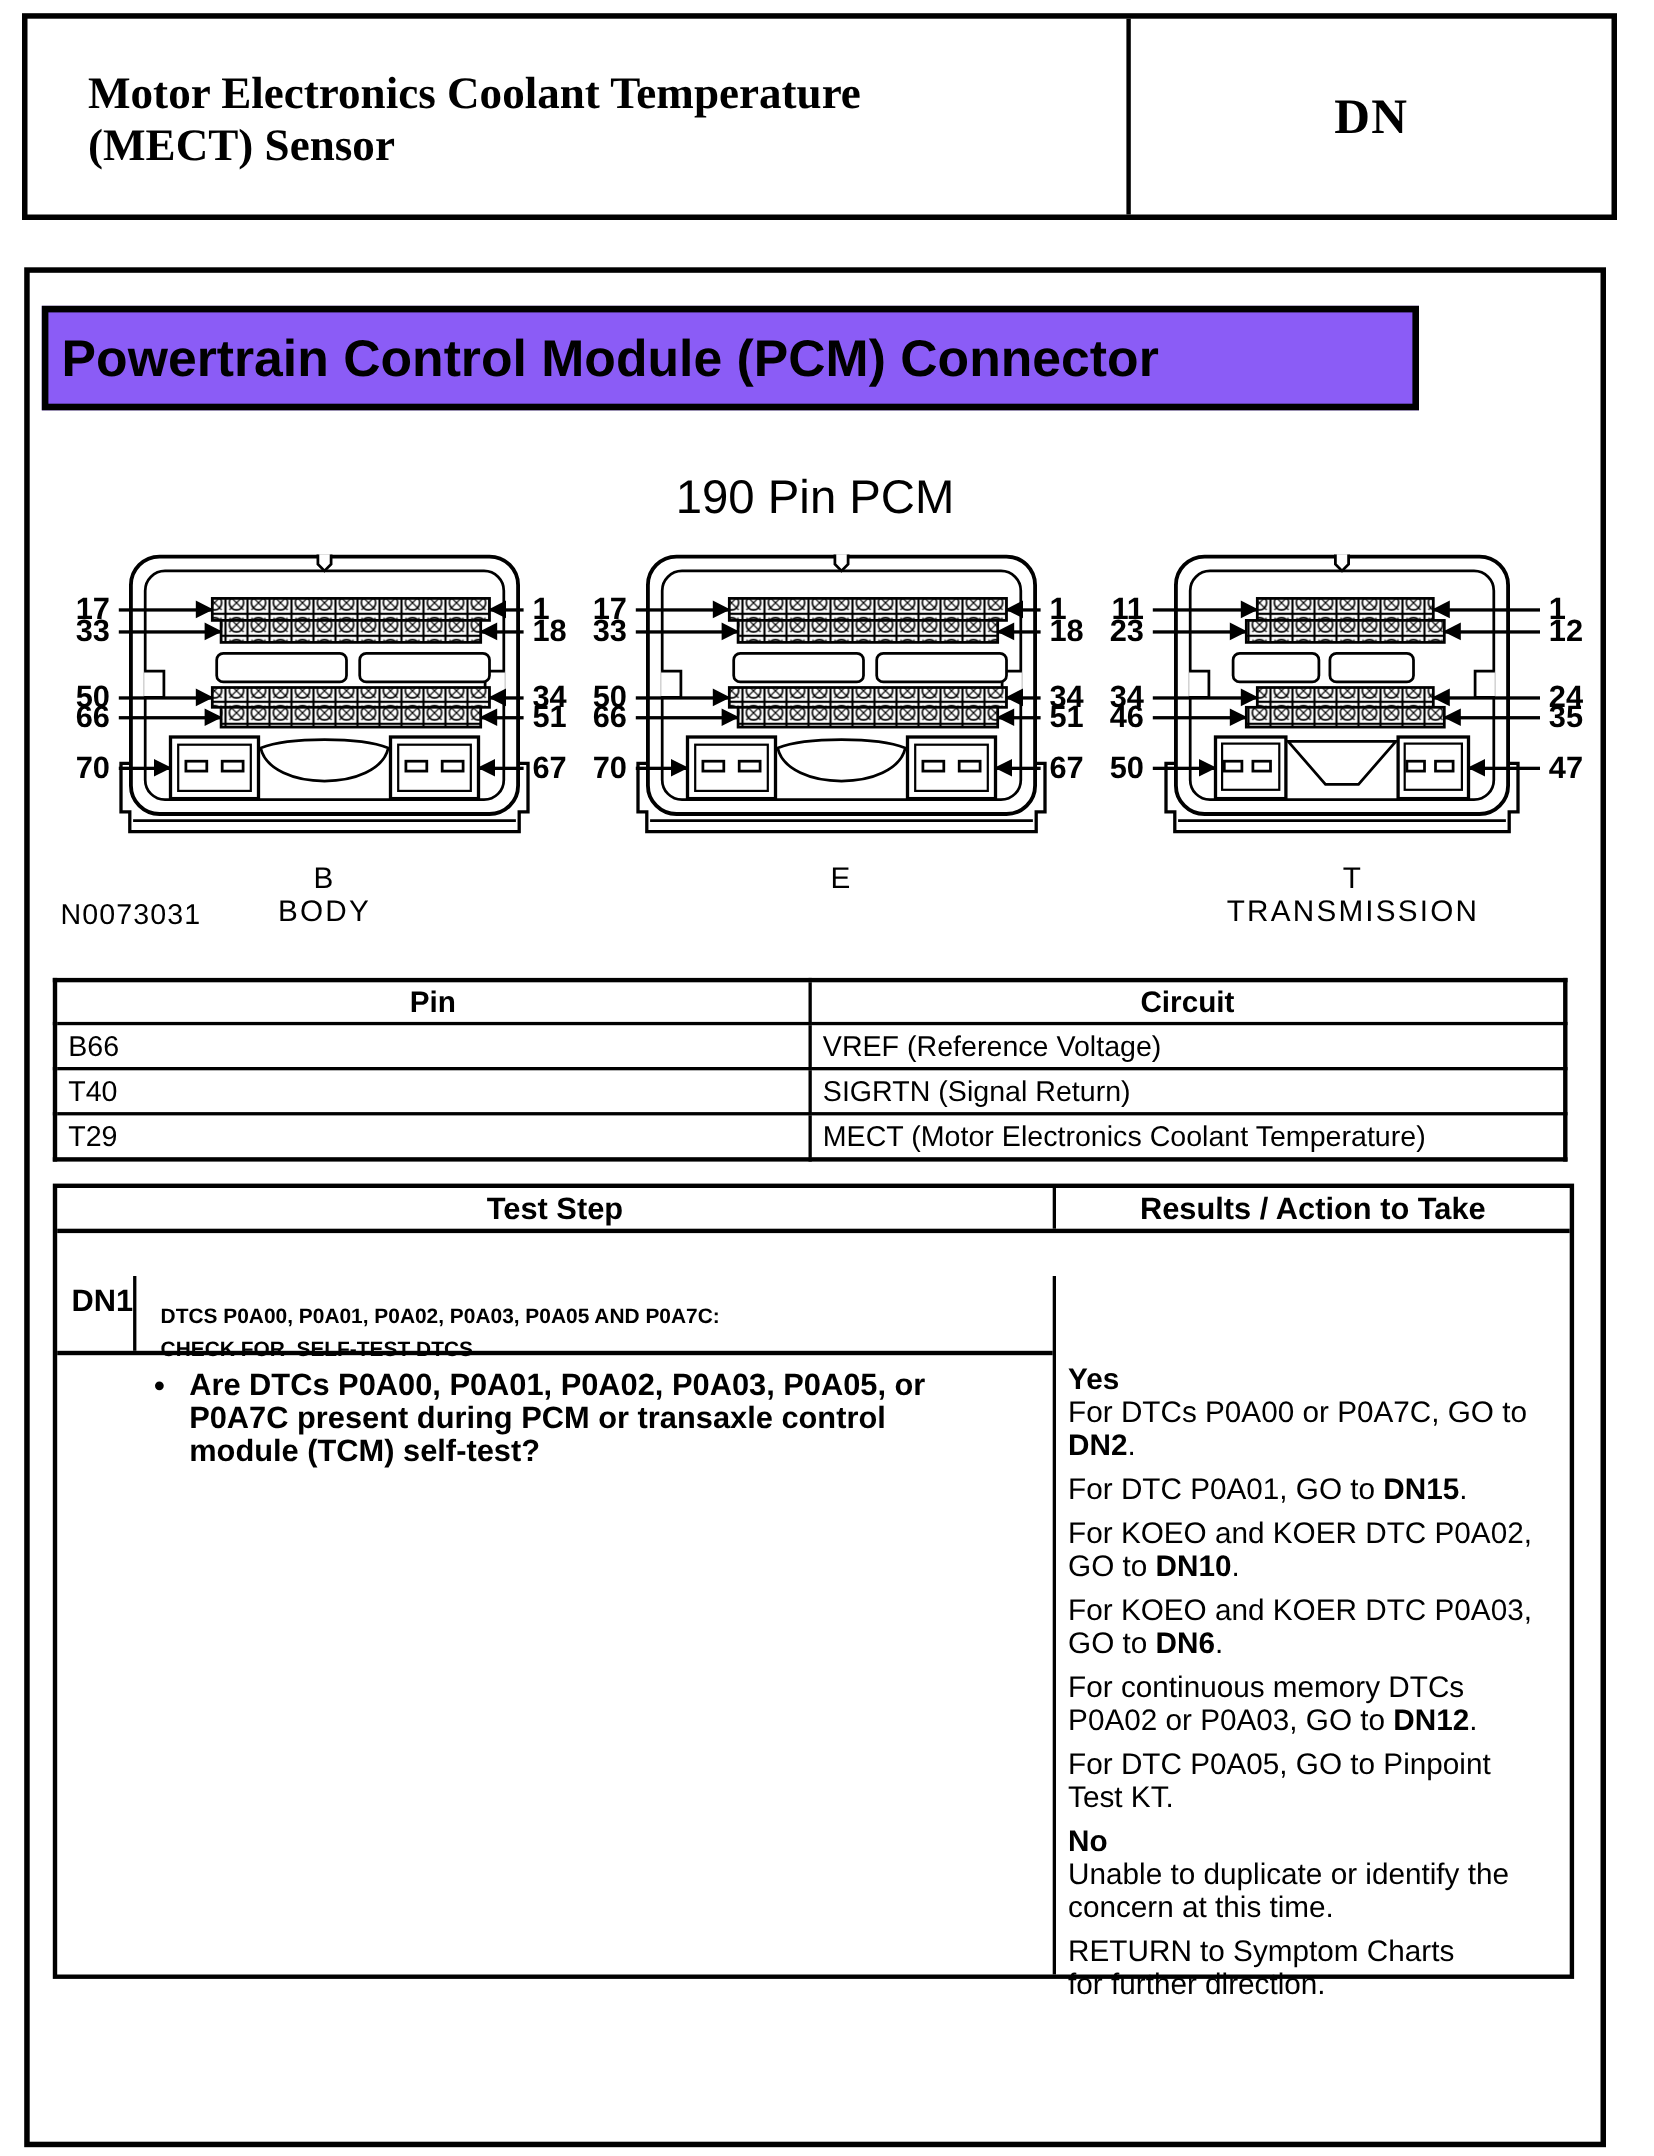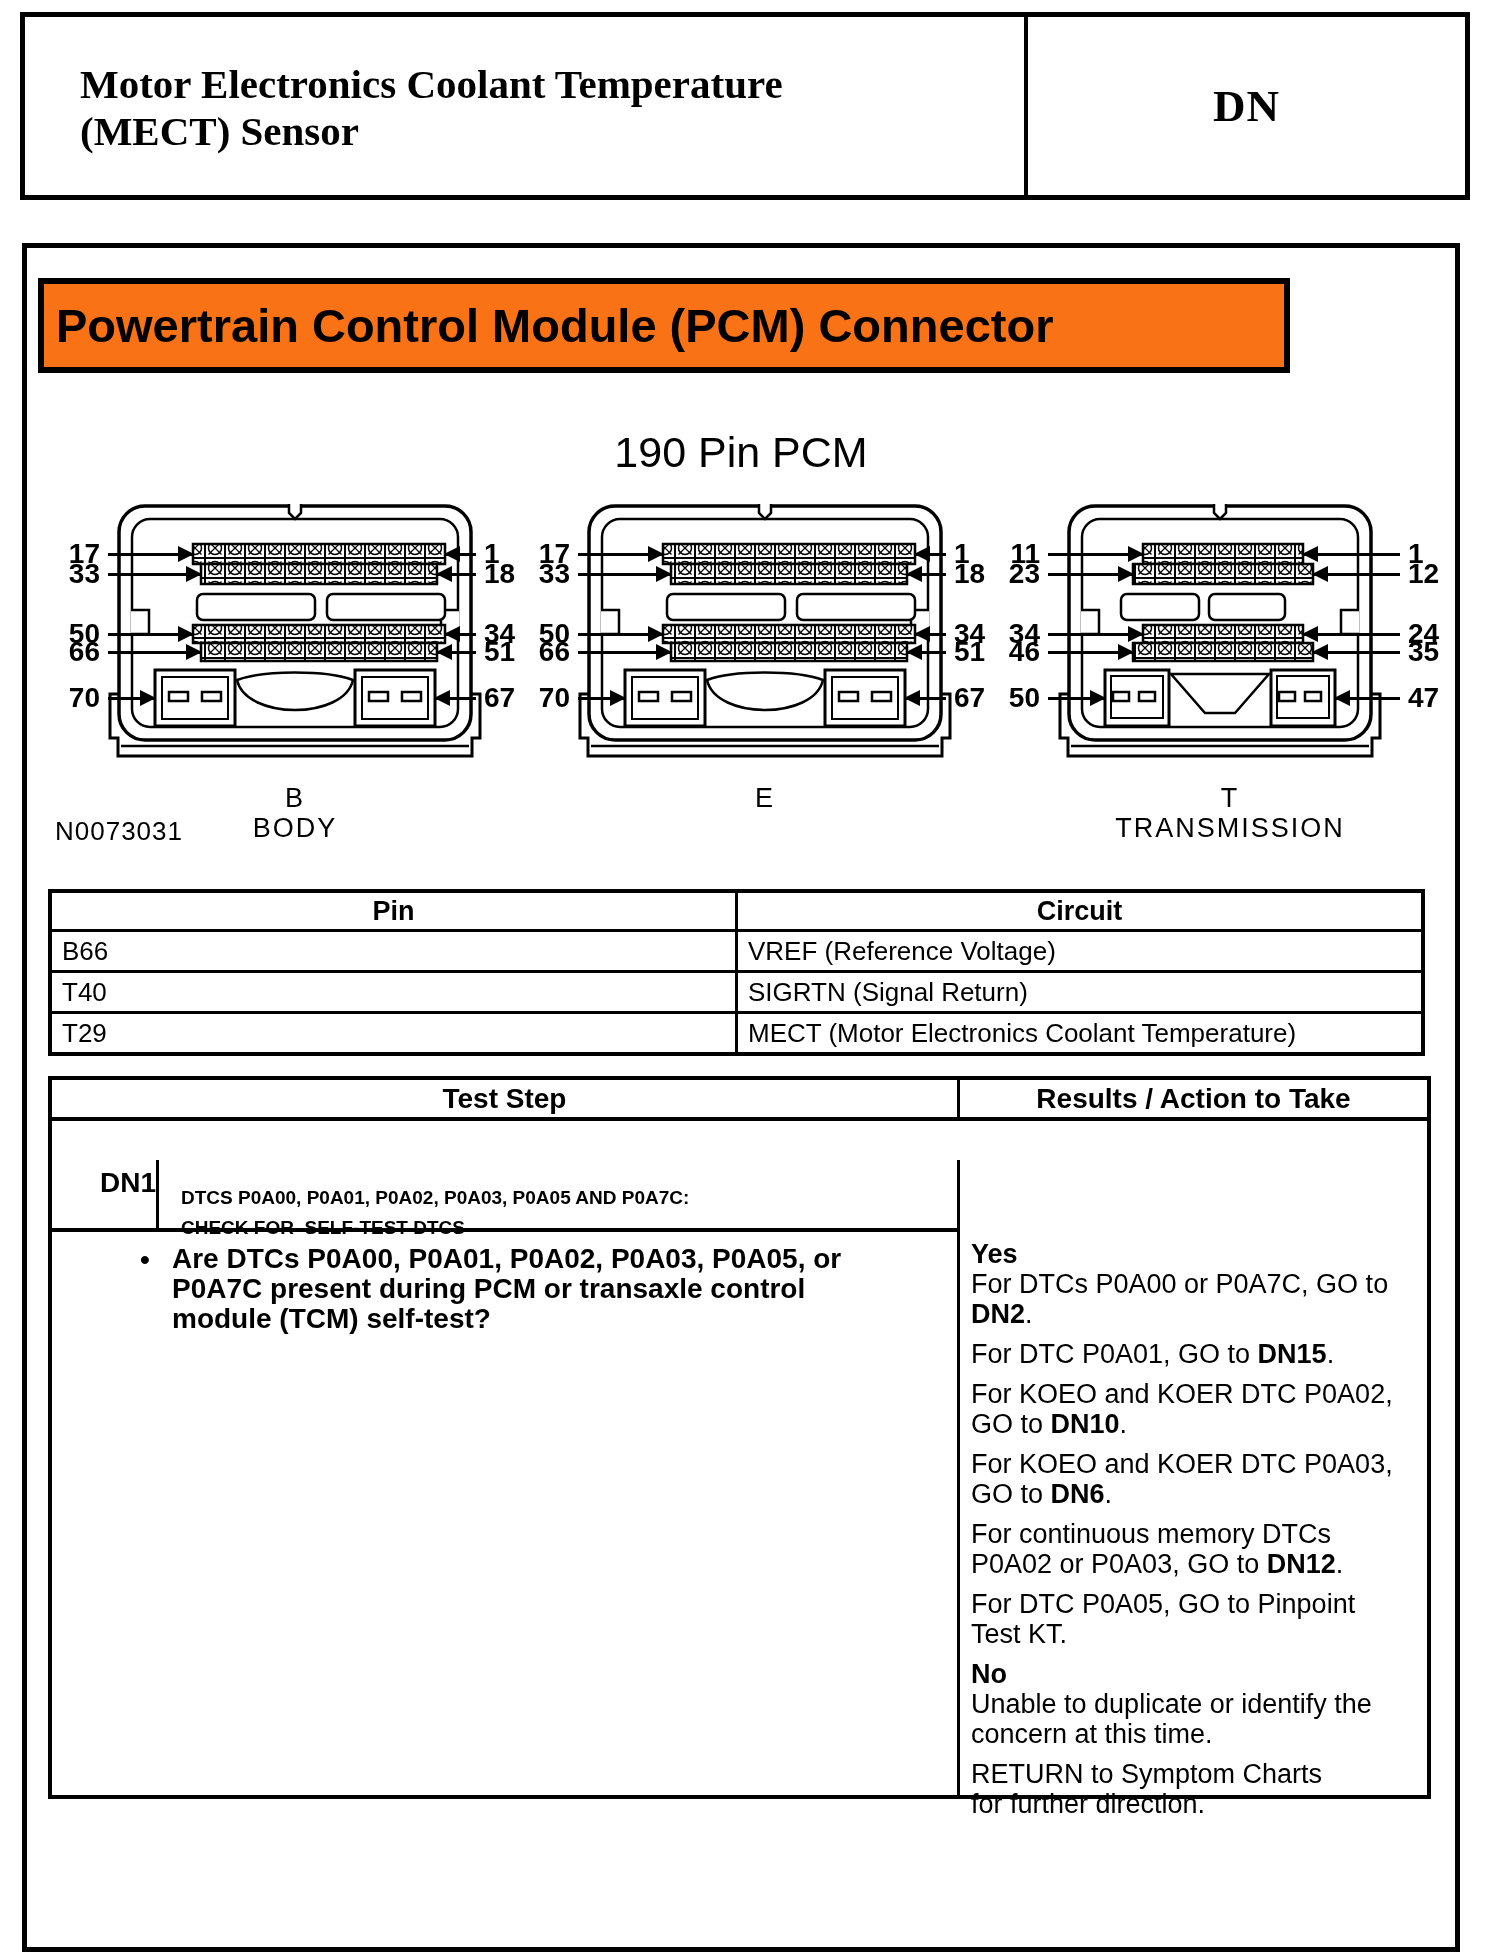--- a/index.html
+++ b/index.html
@@ -15,21 +15,21 @@
   .hdr-left span{display:block;}
   .hdr-right{flex:1;display:flex;align-items:center;justify-content:center;
              font-family:"Liberation Serif",serif;font-weight:bold;font-size:45px;letter-spacing:1px;}
 
   
   .main{position:absolute;left:22px;top:243px;width:1438px;height:1709px;border:5px solid #000;
         box-sizing:border-box;}
 
   .banner{position:absolute;left:38px;top:278px;width:1252px;height:95px;border:6px solid #000;
           box-sizing:border-box;display:flex;align-items:center;padding-left:12px;
-          font-size:47px;font-weight:bold;letter-spacing:0px;background:#f97316;}
+          font-size:47px;font-weight:bold;letter-spacing:0px;background:#8b5cf6;}
 
   .subtitle{position:absolute;left:22px;top:428px;width:1438px;text-align:center;font-size:43px;}
 
   
   .conn{position:absolute;width:470px;height:310px;}
   .conn svg{position:absolute;top:0;}
   .pinrow{position:absolute;display:flex;align-items:center;height:30px;margin-top:-15px;
           font-weight:bold;font-size:28px;}
   .pl{left:0;}
   .pl .num{flex:none;width:40px;text-align:right;margin-right:8px;}
@@ -52,21 +52,21 @@
   .tt{position:absolute;left:48px;top:1076px;width:1383px;height:723px;border:4px solid #000;
       box-sizing:border-box;display:flex;flex-direction:column;font-size:27px;gap:39px;}
   .tt-head{display:flex;border-bottom:4px solid #000;height:37px;flex:none;}
   .tt-head-left{width:908px;border-right:3px solid #000;box-sizing:border-box;display:flex;
                 align-items:center;justify-content:center;font-weight:bold;font-size:28px;}
   .tt-head-right{flex:1;display:flex;align-items:center;justify-content:center;font-weight:bold;font-size:28px;}
   .tt-body{display:flex;flex:1;min-height:0;}
   .tt-left{width:908px;border-right:3px solid #000;box-sizing:border-box;display:flex;flex-direction:column;}
   .tt-row1{height:72px;flex:none;border-bottom:4px solid #000;display:flex;box-sizing:border-box;}
   .tt-id{width:72px;flex:none;border-right:3px solid #000;box-sizing:border-box;
-         font-weight:bold;font-size:28px;padding:7px 0 0 13px;margin-left:35px;}
+         font-weight:bold;font-size:28px;padding:7px 0 0 13px;}
   .tt-title{flex:1;font-weight:bold;font-size:19px;line-height:30px;padding:6px 8px 0 22px;margin-top:17px;}
   .tt-title span{display:block;white-space:pre-wrap;}
   .tt-q{display:flex;padding-top:12px;}
   .q-bullet{margin-left:88px;width:32px;flex:none;font-weight:bold;font-size:28px;}
   .q-text{width:738px;font-weight:bold;font-size:28px;line-height:30px;}
   .tt-right{flex:1;padding:79px 30px 0 11px;line-height:30px;}
   .res-label{font-weight:bold;}
   .res-text{margin:0 0 10px 0;}
   .res-text.narrow{max-width:372px;}
   .res-text b{font-weight:bold;}

